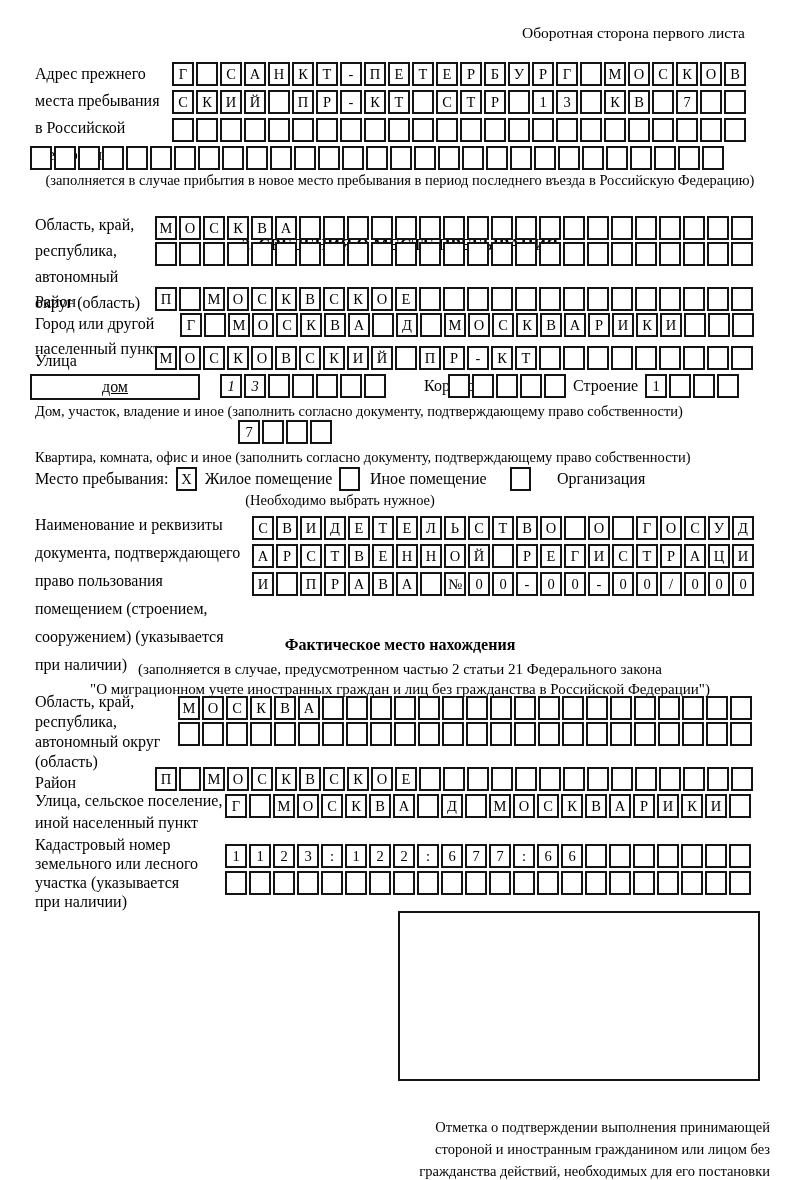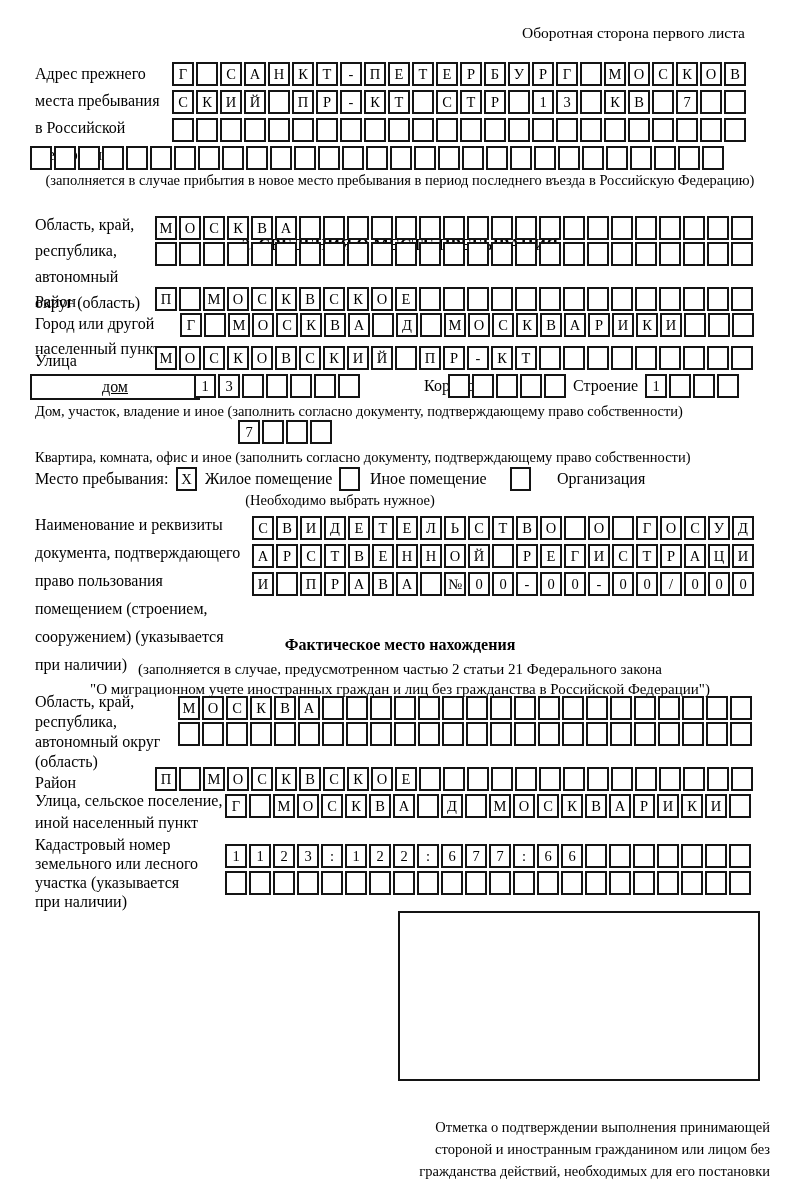--- a/index.html
+++ b/index.html
@@ -45,21 +45,21 @@
 
 <div class="abs flabel" style="left:35px;top:311px;line-height:25px;">Город или другой
 населенный пункт</div>
 <div class="abs boxrow" style="left:180px;top:313px;"><span class="cell">Г</span><span class="cell"></span><span class="cell">М</span><span class="cell">О</span><span class="cell">С</span><span class="cell">К</span><span class="cell">В</span><span class="cell">А</span><span class="cell"></span><span class="cell">Д</span><span class="cell"></span><span class="cell">М</span><span class="cell">О</span><span class="cell">С</span><span class="cell">К</span><span class="cell">В</span><span class="cell">А</span><span class="cell">Р</span><span class="cell">И</span><span class="cell">К</span><span class="cell">И</span><span class="cell"></span><span class="cell"></span><span class="cell"></span></div>
 
 <div class="abs flabel" style="left:35px;top:348px;">Улица</div>
 <div class="abs boxrow" style="left:155px;top:346px;"><span class="cell">М</span><span class="cell">О</span><span class="cell">С</span><span class="cell">К</span><span class="cell">О</span><span class="cell">В</span><span class="cell">С</span><span class="cell">К</span><span class="cell">И</span><span class="cell">Й</span><span class="cell"></span><span class="cell">П</span><span class="cell">Р</span><span class="cell">-</span><span class="cell">К</span><span class="cell">Т</span><span class="cell"></span><span class="cell"></span><span class="cell"></span><span class="cell"></span><span class="cell"></span><span class="cell"></span><span class="cell"></span><span class="cell"></span><span class="cell"></span></div>
 
 <div class="abs" style="left:30px;top:374px;width:740px;height:26px;">
   <div class="bigfield abs" style="left:0;top:0;width:170px;text-decoration:underline;">дом</div>
-  <div class="abs boxrow" style="left:164px;top:0;"><span class="cell">1</span><span class="cell">3</span><span class="cell"></span><span class="cell"></span><span class="cell"></span><span class="cell"></span><span class="cell"></span></div>
+  <div class="abs boxrow" style="left:190px;top:0;font-style:italic;"><span class="cell">1</span><span class="cell">3</span><span class="cell"></span><span class="cell"></span><span class="cell"></span><span class="cell"></span><span class="cell"></span></div>
   <div class="abs opt-label" style="left:366px;top:0;margin-left:28px;">Корпус</div>
   <div class="abs boxrow" style="left:418px;top:0;"><span class="cell"></span><span class="cell"></span><span class="cell"></span><span class="cell"></span><span class="cell"></span></div>
   <div class="abs opt-label" style="left:543px;top:0;">Строение</div>
   <div class="abs boxrow" style="left:615px;top:0;"><span class="cell">1</span><span class="cell"></span><span class="cell"></span><span class="cell"></span></div>
 </div>
 <div class="abs caption" style="left:35px;top:403px;">Дом, участок, владение и иное (заполнить согласно документу, подтверждающему право собственности)</div>
 
 <div class="abs" style="left:30px;top:420px;width:740px;height:26px;">
   <div class="abs boxrow" style="left:208px;top:0;"><span class="cell">7</span><span class="cell"></span><span class="cell"></span><span class="cell"></span></div>
 </div>

